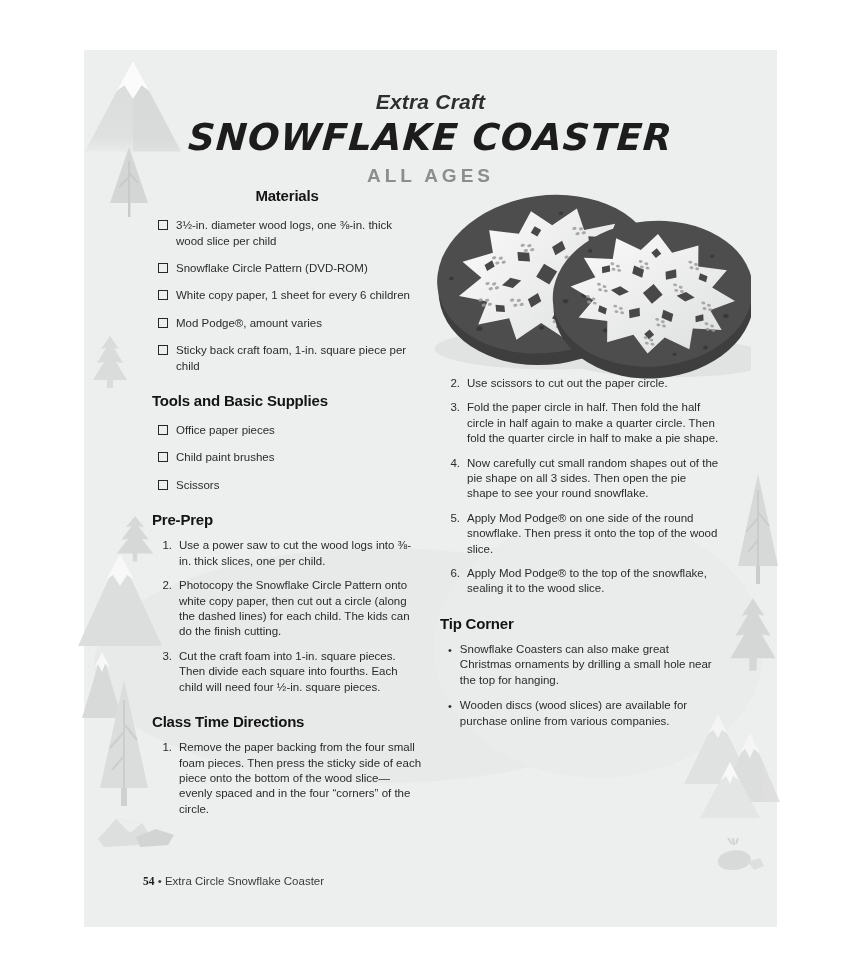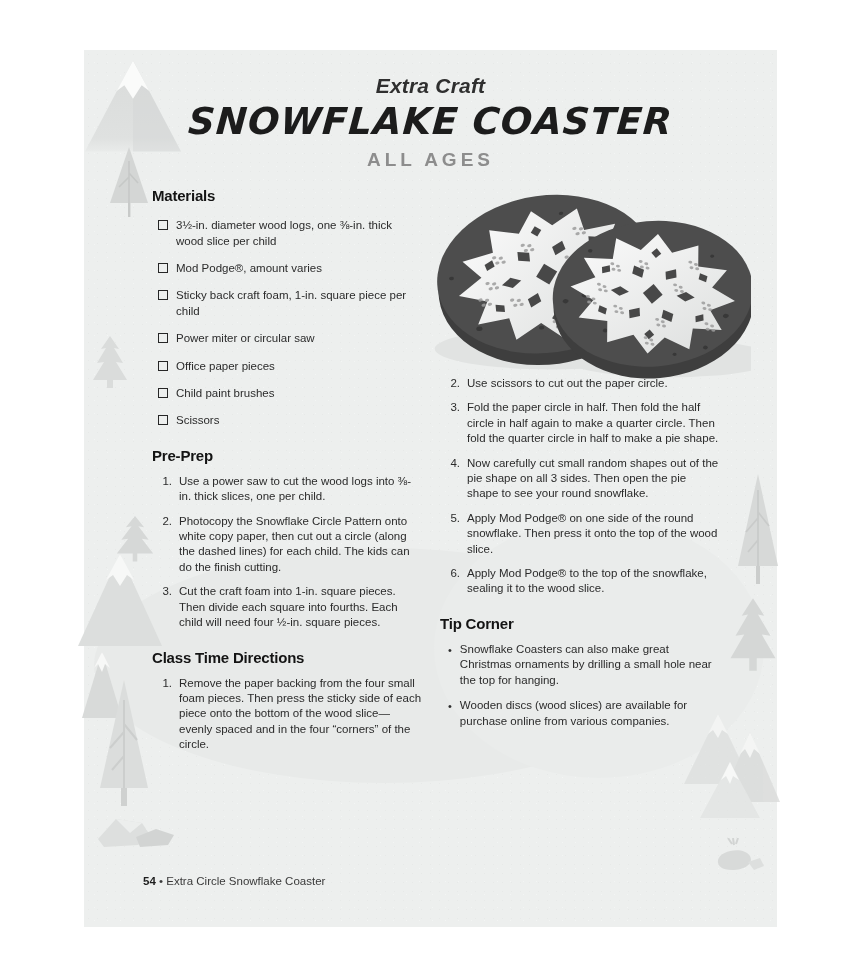--- a/index.html
+++ b/index.html
@@ -12,43 +12,43 @@
     background-color:#edefee;
     background-image:
       radial-gradient(#e7e9e8 0.6px, transparent 0.7px),
       radial-gradient(#f3f5f4 0.6px, transparent 0.7px);
     background-size:9px 9px,13px 13px;
     background-position:0 0,4px 6px;
   }
   .deco{position:absolute;pointer-events:none;}
   .drift{position:absolute;border-radius:50%;background:#e8eae9;}
   
-  .title-block{position:absolute;left:0;right:0;top:24px;text-align:center;}
+  .title-block{position:absolute;left:0;right:0;top:40px;text-align:center;}
   .kicker{font-size:21px;font-weight:bold;font-style:italic;color:#2f2f2f;letter-spacing:.2px;}
   .main-title{
     font-family:"DejaVu Sans",sans-serif;font-size:37px;font-weight:800;font-style:italic;
     color:#1c1c1c;letter-spacing:1px;text-transform:uppercase;margin-top:2px;
     transform:skewX(-4deg);
   }
   .ages{font-size:19px;font-weight:bold;color:#8d8d8d;letter-spacing:4px;margin-top:6px;}
   
   .col{position:absolute;font-size:11.5px;line-height:1.34;}
   .col-left{left:68px;top:136px;width:270px;}
   .col-right{left:356px;top:326px;width:280px;}
   h3.section{font-size:15px;font-weight:800;color:#141414;margin:17px 0 8px 0;letter-spacing:-.2px;}
-  h3.section.first{margin-top:0;}
+  h3.section.first{margin-top:0;text-align:center;}
   .check-item{display:flex;gap:8px;margin:12px 0 7px 6px;}
   .checkbox{flex:0 0 auto;width:8px;height:8px;border:1.6px solid #262626;margin-top:2px;background:transparent;}
   .num-item{display:flex;gap:7px;margin:0 0 9px 6px;}
   .num{flex:0 0 14px;text-align:right;}
   .bullet-item{display:flex;gap:8px;margin:0 0 10px 8px;}
   .bullet{flex:0 0 auto;font-size:11px;line-height:1.5;}
   
   .footer{position:absolute;left:59px;top:825px;font-size:11.5px;color:#3a3a3a;}
-  .footer b{color:#1d1d1d;}
+  .footer b{color:#1d1d1d;font-family:Liberation Serif, serif;}
   
   .coasters{position:absolute;left:333px;top:133px;width:334px;height:198px;}
 </style>
 </head>
 <body>
 
 <div class="page">
 
   <div class="drift" style="left:10px;top:498px;width:580px;height:235px;"></div>
   <div class="drift" style="left:350px;top:468px;width:330px;height:260px;background:#eaecEB;"></div>
@@ -212,31 +212,36 @@
   </svg>
 
   <div class="col col-left">
     <h3 class="section first">Materials</h3>
     <div class="check-item">
       <span class="checkbox"></span>
       <span>3½-in. diameter wood logs, one ⅜-in. thick wood slice per child</span>
     </div>
     <div class="check-item">
       <span class="checkbox"></span>
+      <span>Snowflake Circle Pattern (DVD-ROM)</span>
+    </div>
+    <div class="check-item">
+      <span class="checkbox"></span>
+      <span>White copy paper, 1 sheet for every 6 children</span>
+    </div>
+    <div class="check-item">
+      <span class="checkbox"></span>
       <span>Mod Podge®, amount varies</span>
     </div>
     <div class="check-item">
       <span class="checkbox"></span>
       <span>Sticky back craft foam, 1-in. square piece per child</span>
     </div>
 
-    <div class="check-item">
-      <span class="checkbox"></span>
-      <span>Power miter or circular saw</span>
-    </div>
+    <h3 class="section">Tools and Basic Supplies</h3>
     <div class="check-item">
       <span class="checkbox"></span>
       <span>Office paper pieces</span>
     </div>
     <div class="check-item">
       <span class="checkbox"></span>
       <span>Child paint brushes</span>
     </div>
     <div class="check-item">
       <span class="checkbox"></span>

